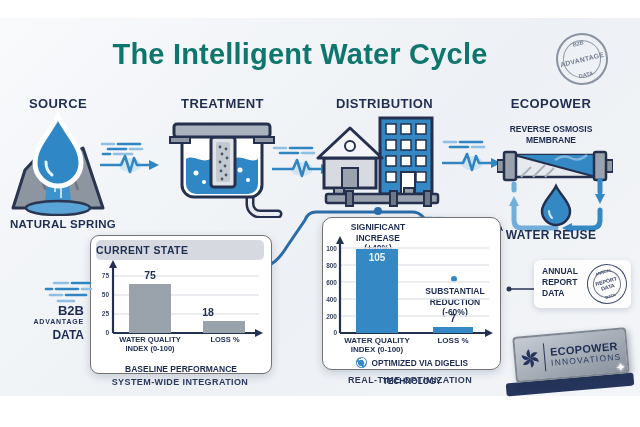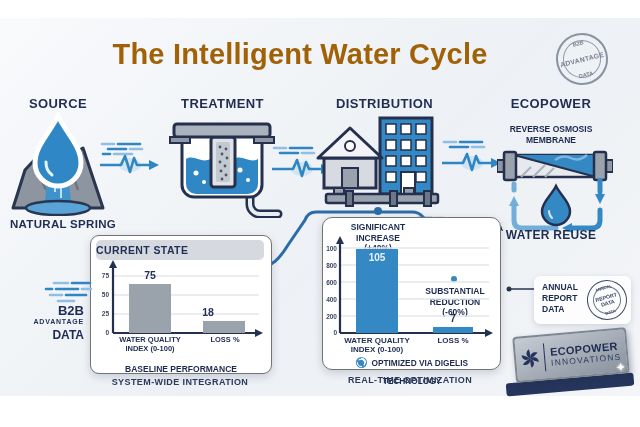--- a/index.html
+++ b/index.html
@@ -3,21 +3,21 @@
 <meta charset="utf-8">
 <style>
   html,body{margin:0;padding:0;background:#fff;}
   .stage{position:relative;width:640px;height:427px;background:#ffffff;overflow:hidden;
          font-family:"Liberation Sans",sans-serif;-webkit-font-smoothing:antialiased;}
   .art{position:absolute;left:0;top:18px;width:640px;height:378px;
        background:linear-gradient(135deg,#f8fafc 0%,#edf0f4 55%,#f3f5f8 100%);}
   .abs{position:absolute;}
   .pre{white-space:pre-line;}
   .ctr{text-align:center;}
-  .title{font-size:29px;font-weight:bold;color:#a16207;letter-spacing:.2px;}
+  .title{font-size:29px;font-weight:bold;color:#0f766e;letter-spacing:.2px;}
   .stage-label{font-size:13px;font-weight:bold;color:#1f2d52;letter-spacing:.4px;text-align:center;}
   .cap{font-size:11.5px;font-weight:bold;color:#1f2d52;letter-spacing:.3px;}
   .card{background:#fff;border-radius:9px;box-shadow:0 3px 9px rgba(40,60,90,.20);border:1px solid #737373;}
   .chart-hdr{background:#d6dae0;border-radius:5px;font-size:10.5px;font-weight:bold;color:#223055;
              line-height:20px;text-align:left;letter-spacing:.4px;}
   .ytick{font-size:6.5px;color:#39455f;text-align:right;font-weight:bold;}
   .catlab{font-size:7.5px;font-weight:bold;color:#223055;text-align:center;line-height:1.18;}
   .vlab{font-size:10.5px;font-weight:bold;color:#223055;text-align:center;}
   .bar-gray{background:#9aa2ab;}
   .bar-blue{background:#3489c5;}
@@ -289,21 +289,21 @@
     <div class="abs" style="left:8px;top:134px;width:162px;text-align:center;">
       <svg width="11" height="11" viewBox="0 0 12 12" style="vertical-align:-2px;">
         <circle cx="6" cy="6" r="6" fill="#3489c5"></circle>
         <path d="M6,1.5 a4.5,4.5 0 0 1 4.5,4.5 M6,10.5 a4.5,4.5 0 0 1 -4.5,-4.5 M3.2,3.2 a4,4 0 0 1 5.6,5.6" stroke="#fff" stroke-width="1.2" fill="none" stroke-linecap="round"></path>
       </svg>
       <span style="font-size:8.3px;font-weight:bold;color:#1c2a50;">OPTIMIZED VIA DIGELIS TECHNOLOGY</span>
     </div>
   </div>
   <div class="abs under-cap" style="left:330px;top:375px;width:160px;">REAL-TIME OPTIMIZATION</div>
 
-  <div class="abs" style="left:534px;top:276px;width:97px;height:48px;background:#fdfdfe;border-radius:6px;box-shadow:0 2px 6px rgba(40,60,90,.18);">
+  <div class="abs" style="left:534px;top:260px;width:97px;height:48px;background:#fdfdfe;border-radius:6px;box-shadow:0 2px 6px rgba(40,60,90,.18);">
     <div class="abs pre" style="left:8px;top:6px;font-size:8.5px;line-height:1.3;font-weight:bold;color:#1c2a50;">ANNUAL
 REPORT
 DATA</div>
     <div class="abs stamp" style="left:53px;top:4px;width:40px;height:40px;border:1.5px solid #3e4a66;color:#3e4a66;transform:rotate(-16deg);padding:4px 0;">
       <span style="font-size:4px;font-weight:bold;">ANNUAL</span>
       <span class="pre" style="font-size:5.3px;font-weight:bold;text-align:center;line-height:1.2;z-index:1;">REPORT
 DATA</span>
       <span style="font-size:4px;font-weight:bold;">DATA</span>
     </div>
   </div>

